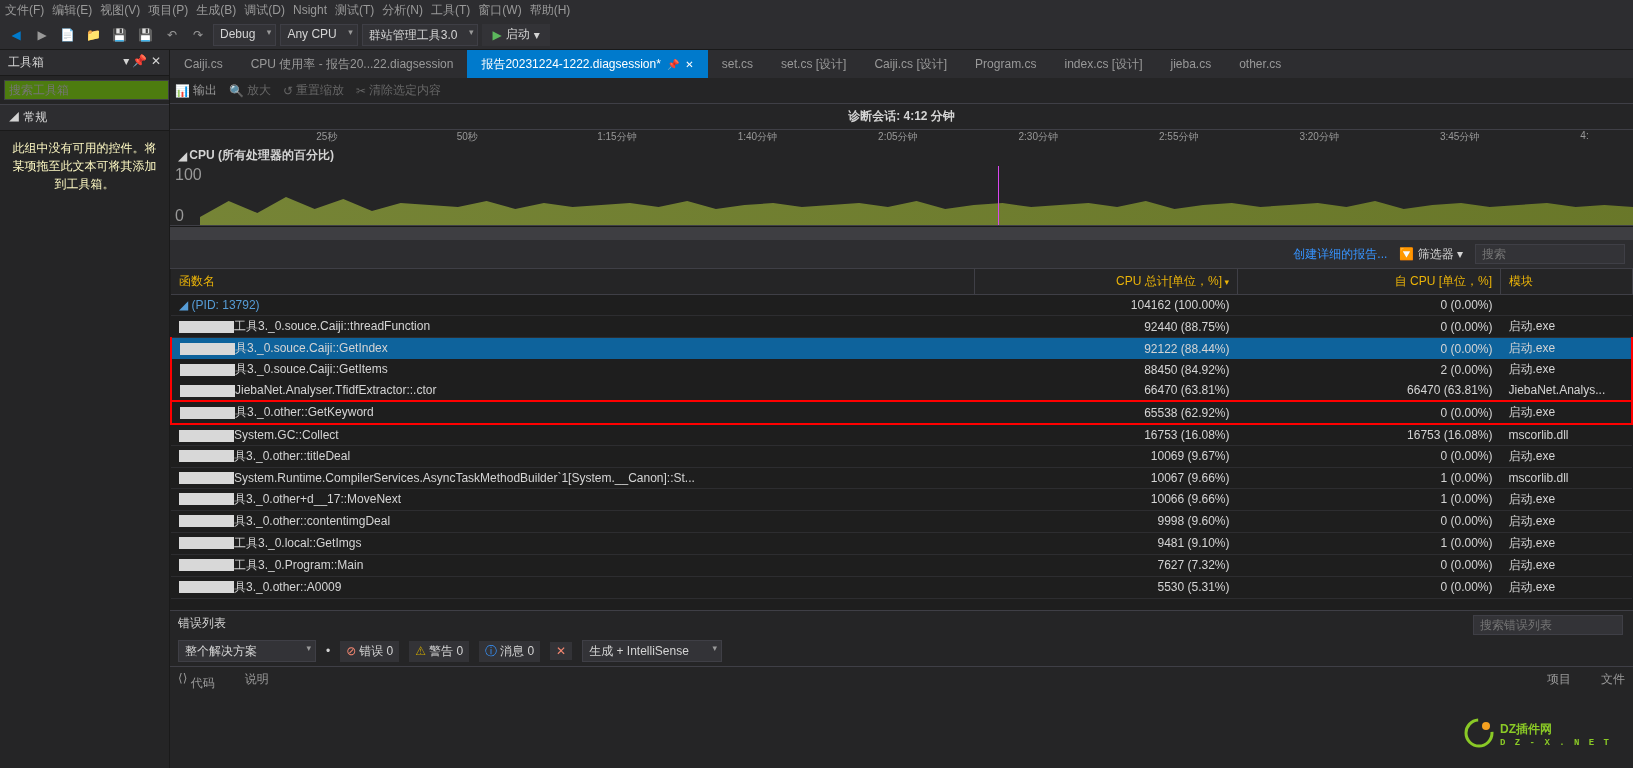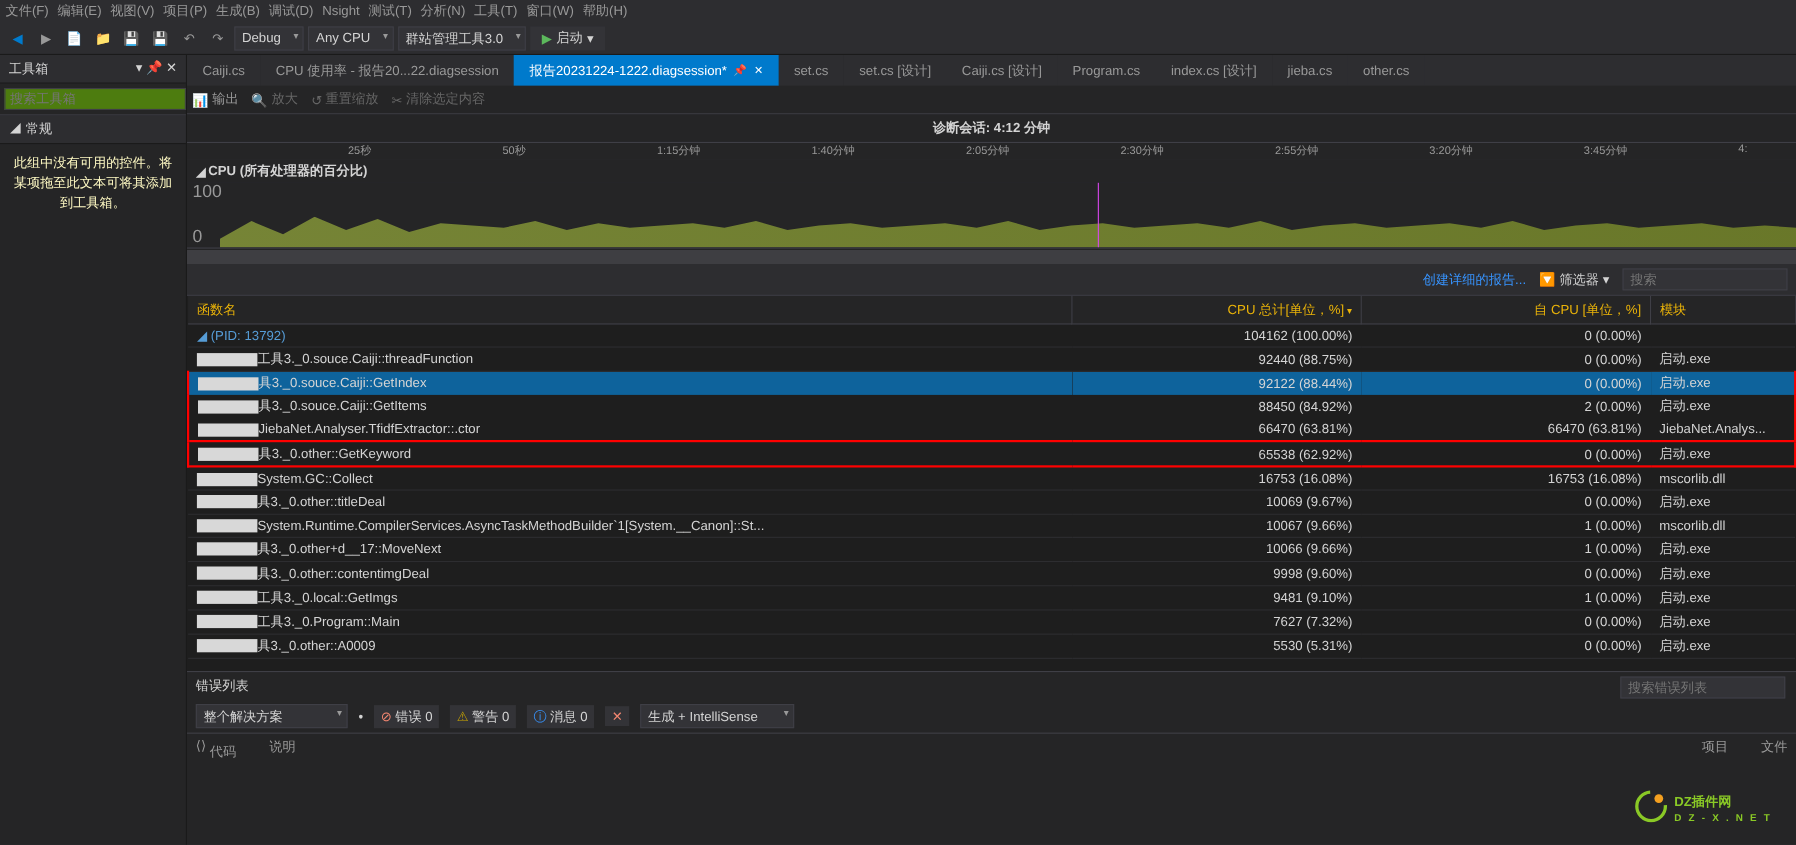--- a/index.html
+++ b/index.html
@@ -56,21 +56,21 @@
 .error-header { padding: 4px 8px; display: flex; justify-content: space-between; }
 .error-toolbar { display: flex; gap: 10px; padding: 4px 8px; align-items: center; border-bottom: 1px solid #3f3f46; }
 .err-badge { display: flex; align-items: center; gap: 3px; padding: 2px 6px; background: #333337; }
 .err-red { color: #f48771; }
 .err-yellow { color: #cca700; }
 .err-blue { color: #3794ff; }
 .error-cols { display: flex; padding: 4px 8px; gap: 30px; color: #999; }
 .error-cols-right { margin-left: auto; display: flex; gap: 30px; }
 .error-search { background: #333337; border: 1px solid #3f3f46; color: #f9a8d4; padding: 2px 6px; width: 150px; position: absolute; right: 10px; }
 .watermark { position: absolute; right: 22px; bottom: 20px; color: #8ac926; font-size: 20px; font-weight: bold; display: flex; align-items: flex-end; gap: 6px; }
-.watermark-sub { font-size: 9px; color: #8ac926; letter-spacing: 2px; }
+.watermark-sub { font-size: 9px; color: #8ac926; letter-spacing: 2px; font-family: Liberation Mono, monospace; }
 .play-icon { color: #5cb85c; }
 .th-arrow::after { content: " ▾"; font-size: 9px; }
 </style>
 </head>
 <body>
 
 <div class="menu-bar" id="menu-bar">
     <span>文件(F)</span>
     <span>编辑(E)</span>
     <span>视图(V)</span>

